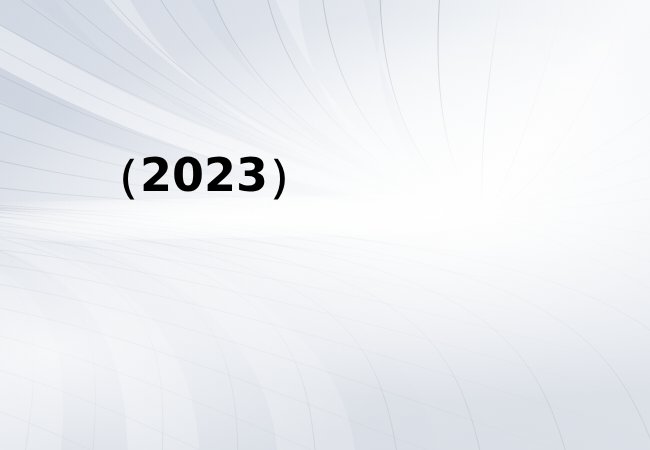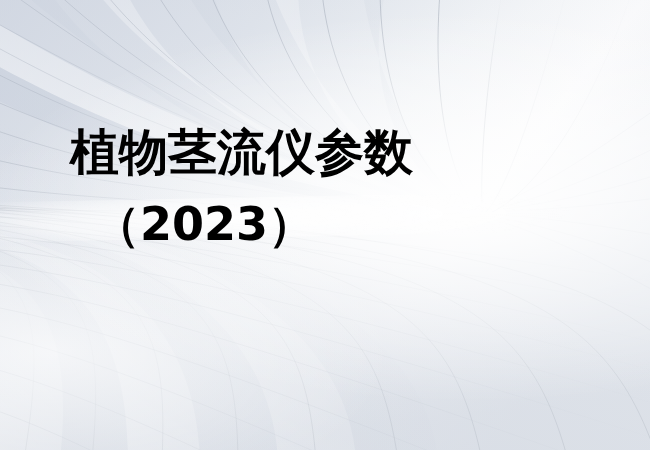--- a/index.html
+++ b/index.html
@@ -229,17 +229,16 @@
       <path d="M 480,213 C 552,218 624,228 712,246"></path>
       <path d="M 480,214 C 548,226 616,246 712,286"></path>
       <path d="M 480,215 C 544,234 608,262 712,324"></path>
     </g>
   </svg>
 
   <div class="bg-vignette"></div>
   <div class="bg-streak"></div>
 
   <div class="title-block">
-    <p class="title-line title-line-main">植物茎流仪参数</p>
     <p class="title-line title-line-sub">（2023）</p>
   </div>
 
 </div>
 
 </body></html>

